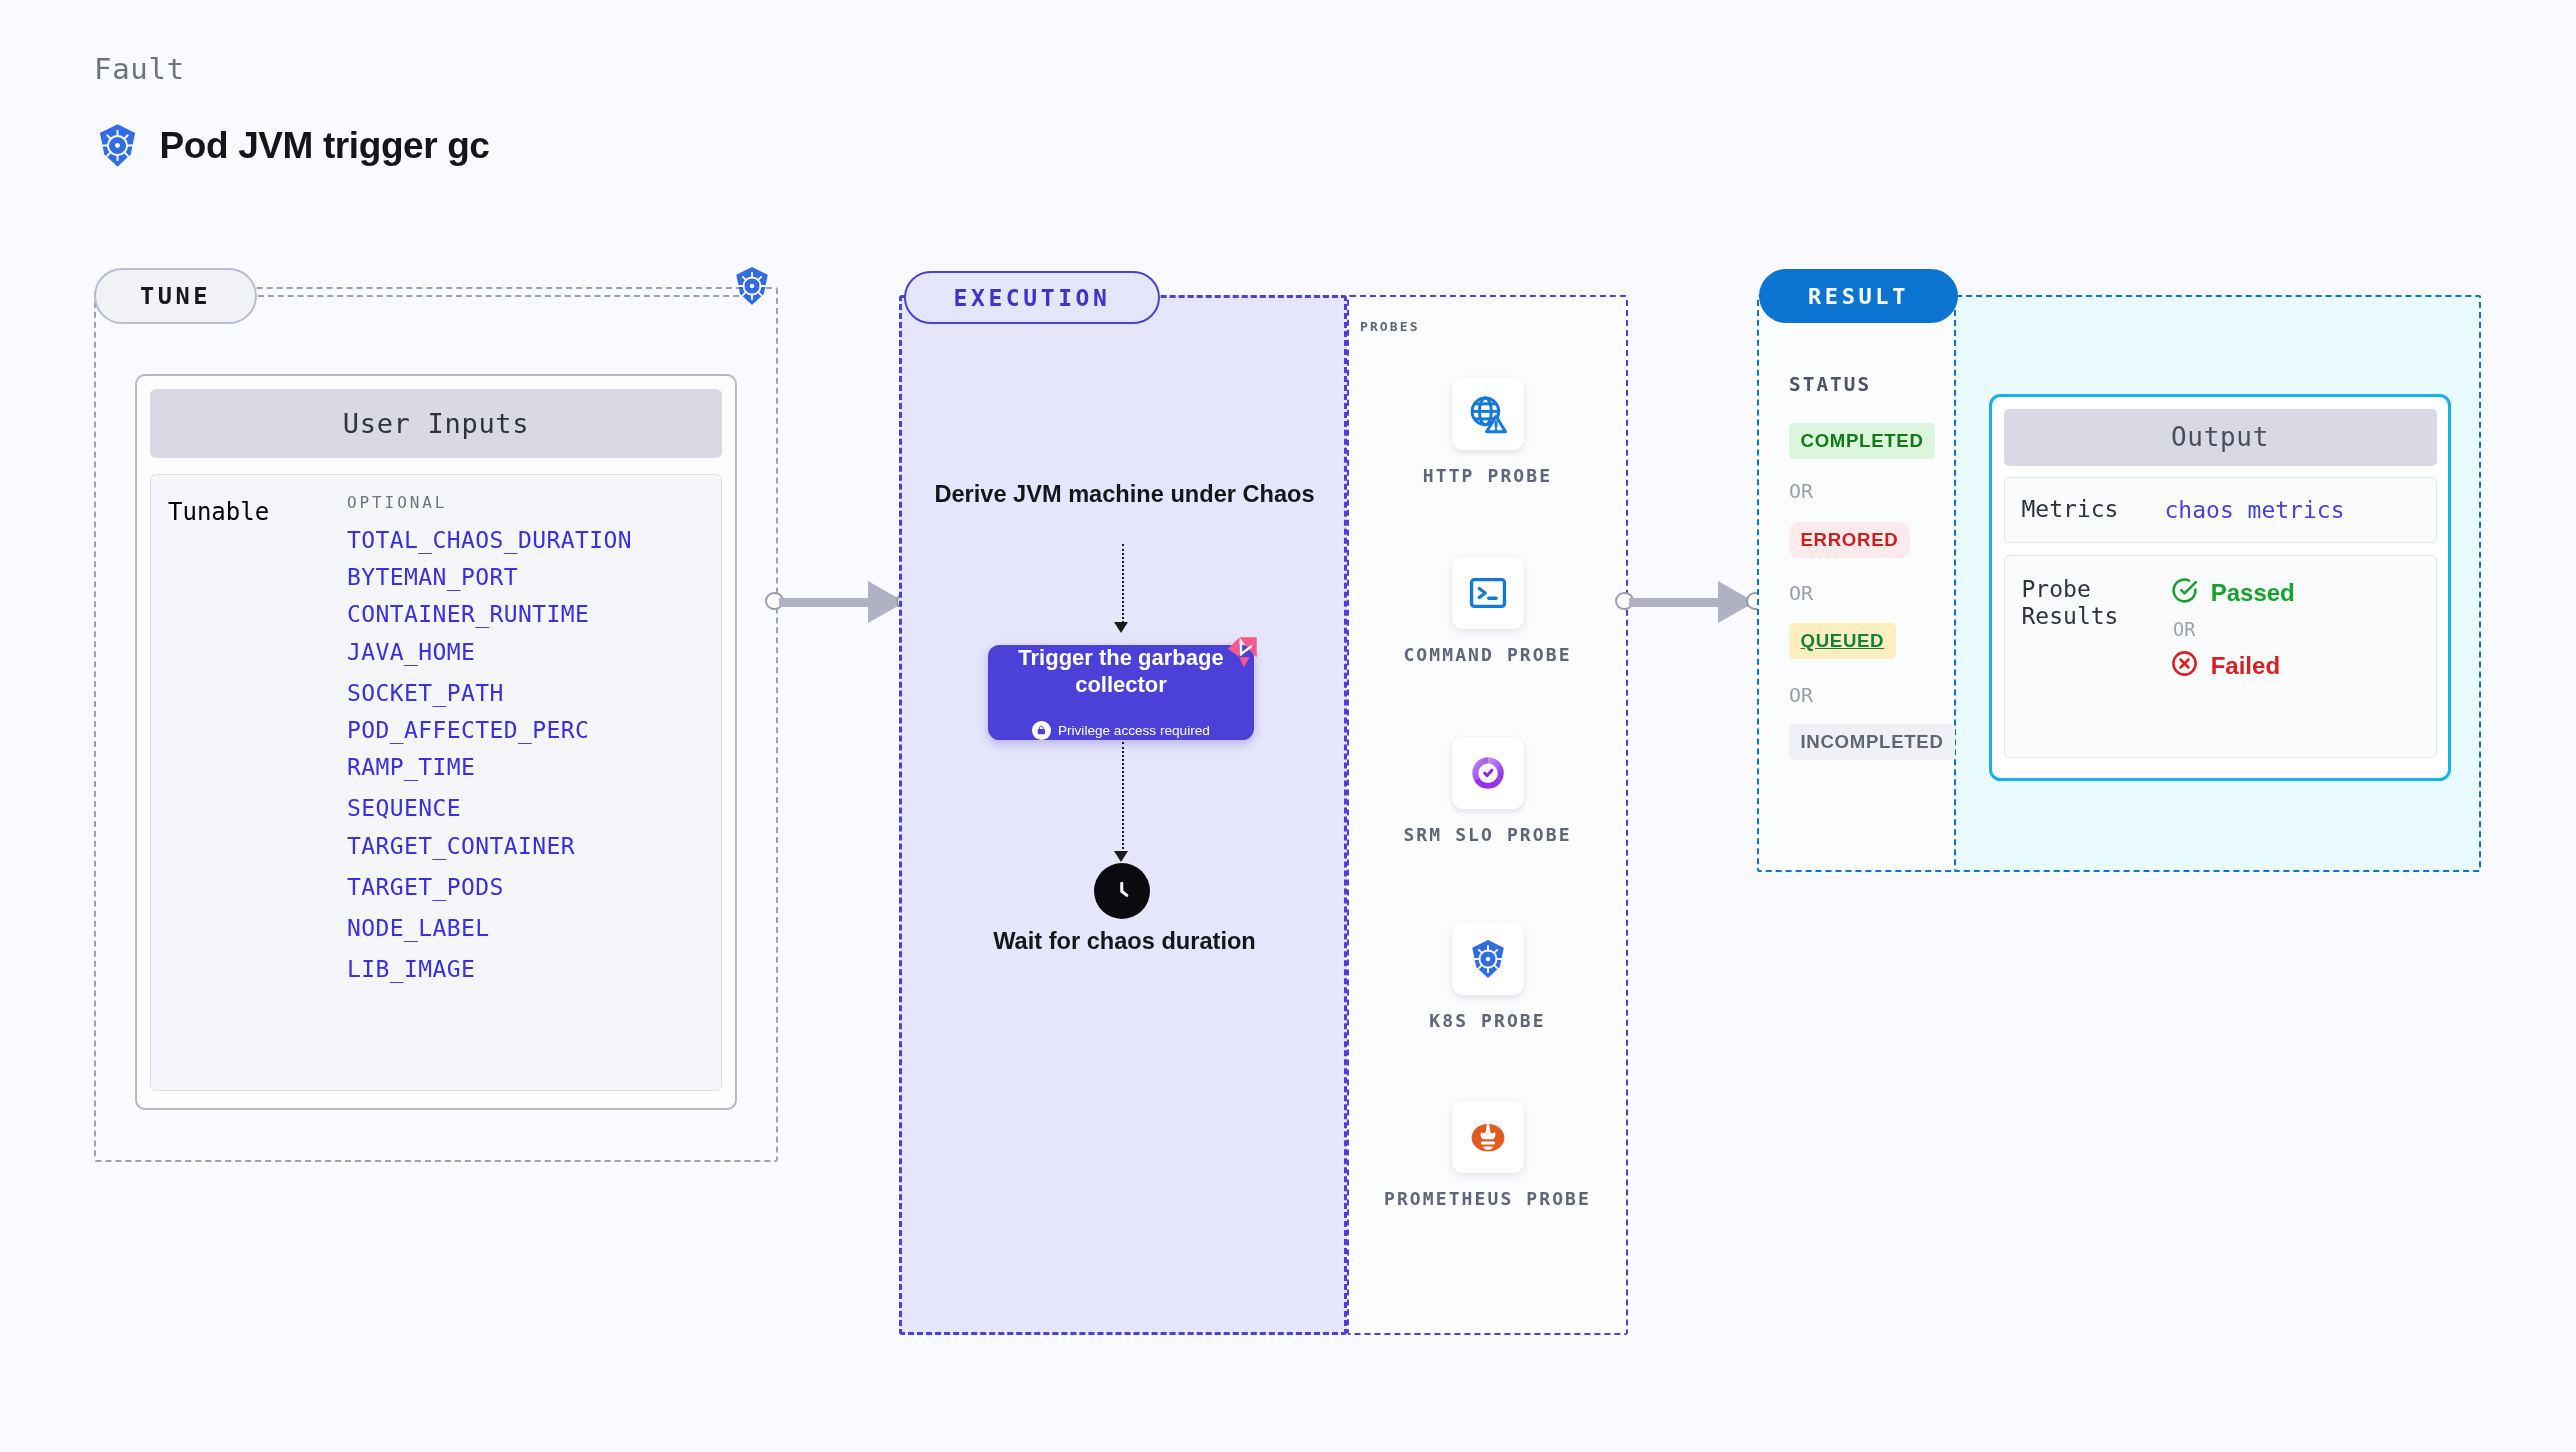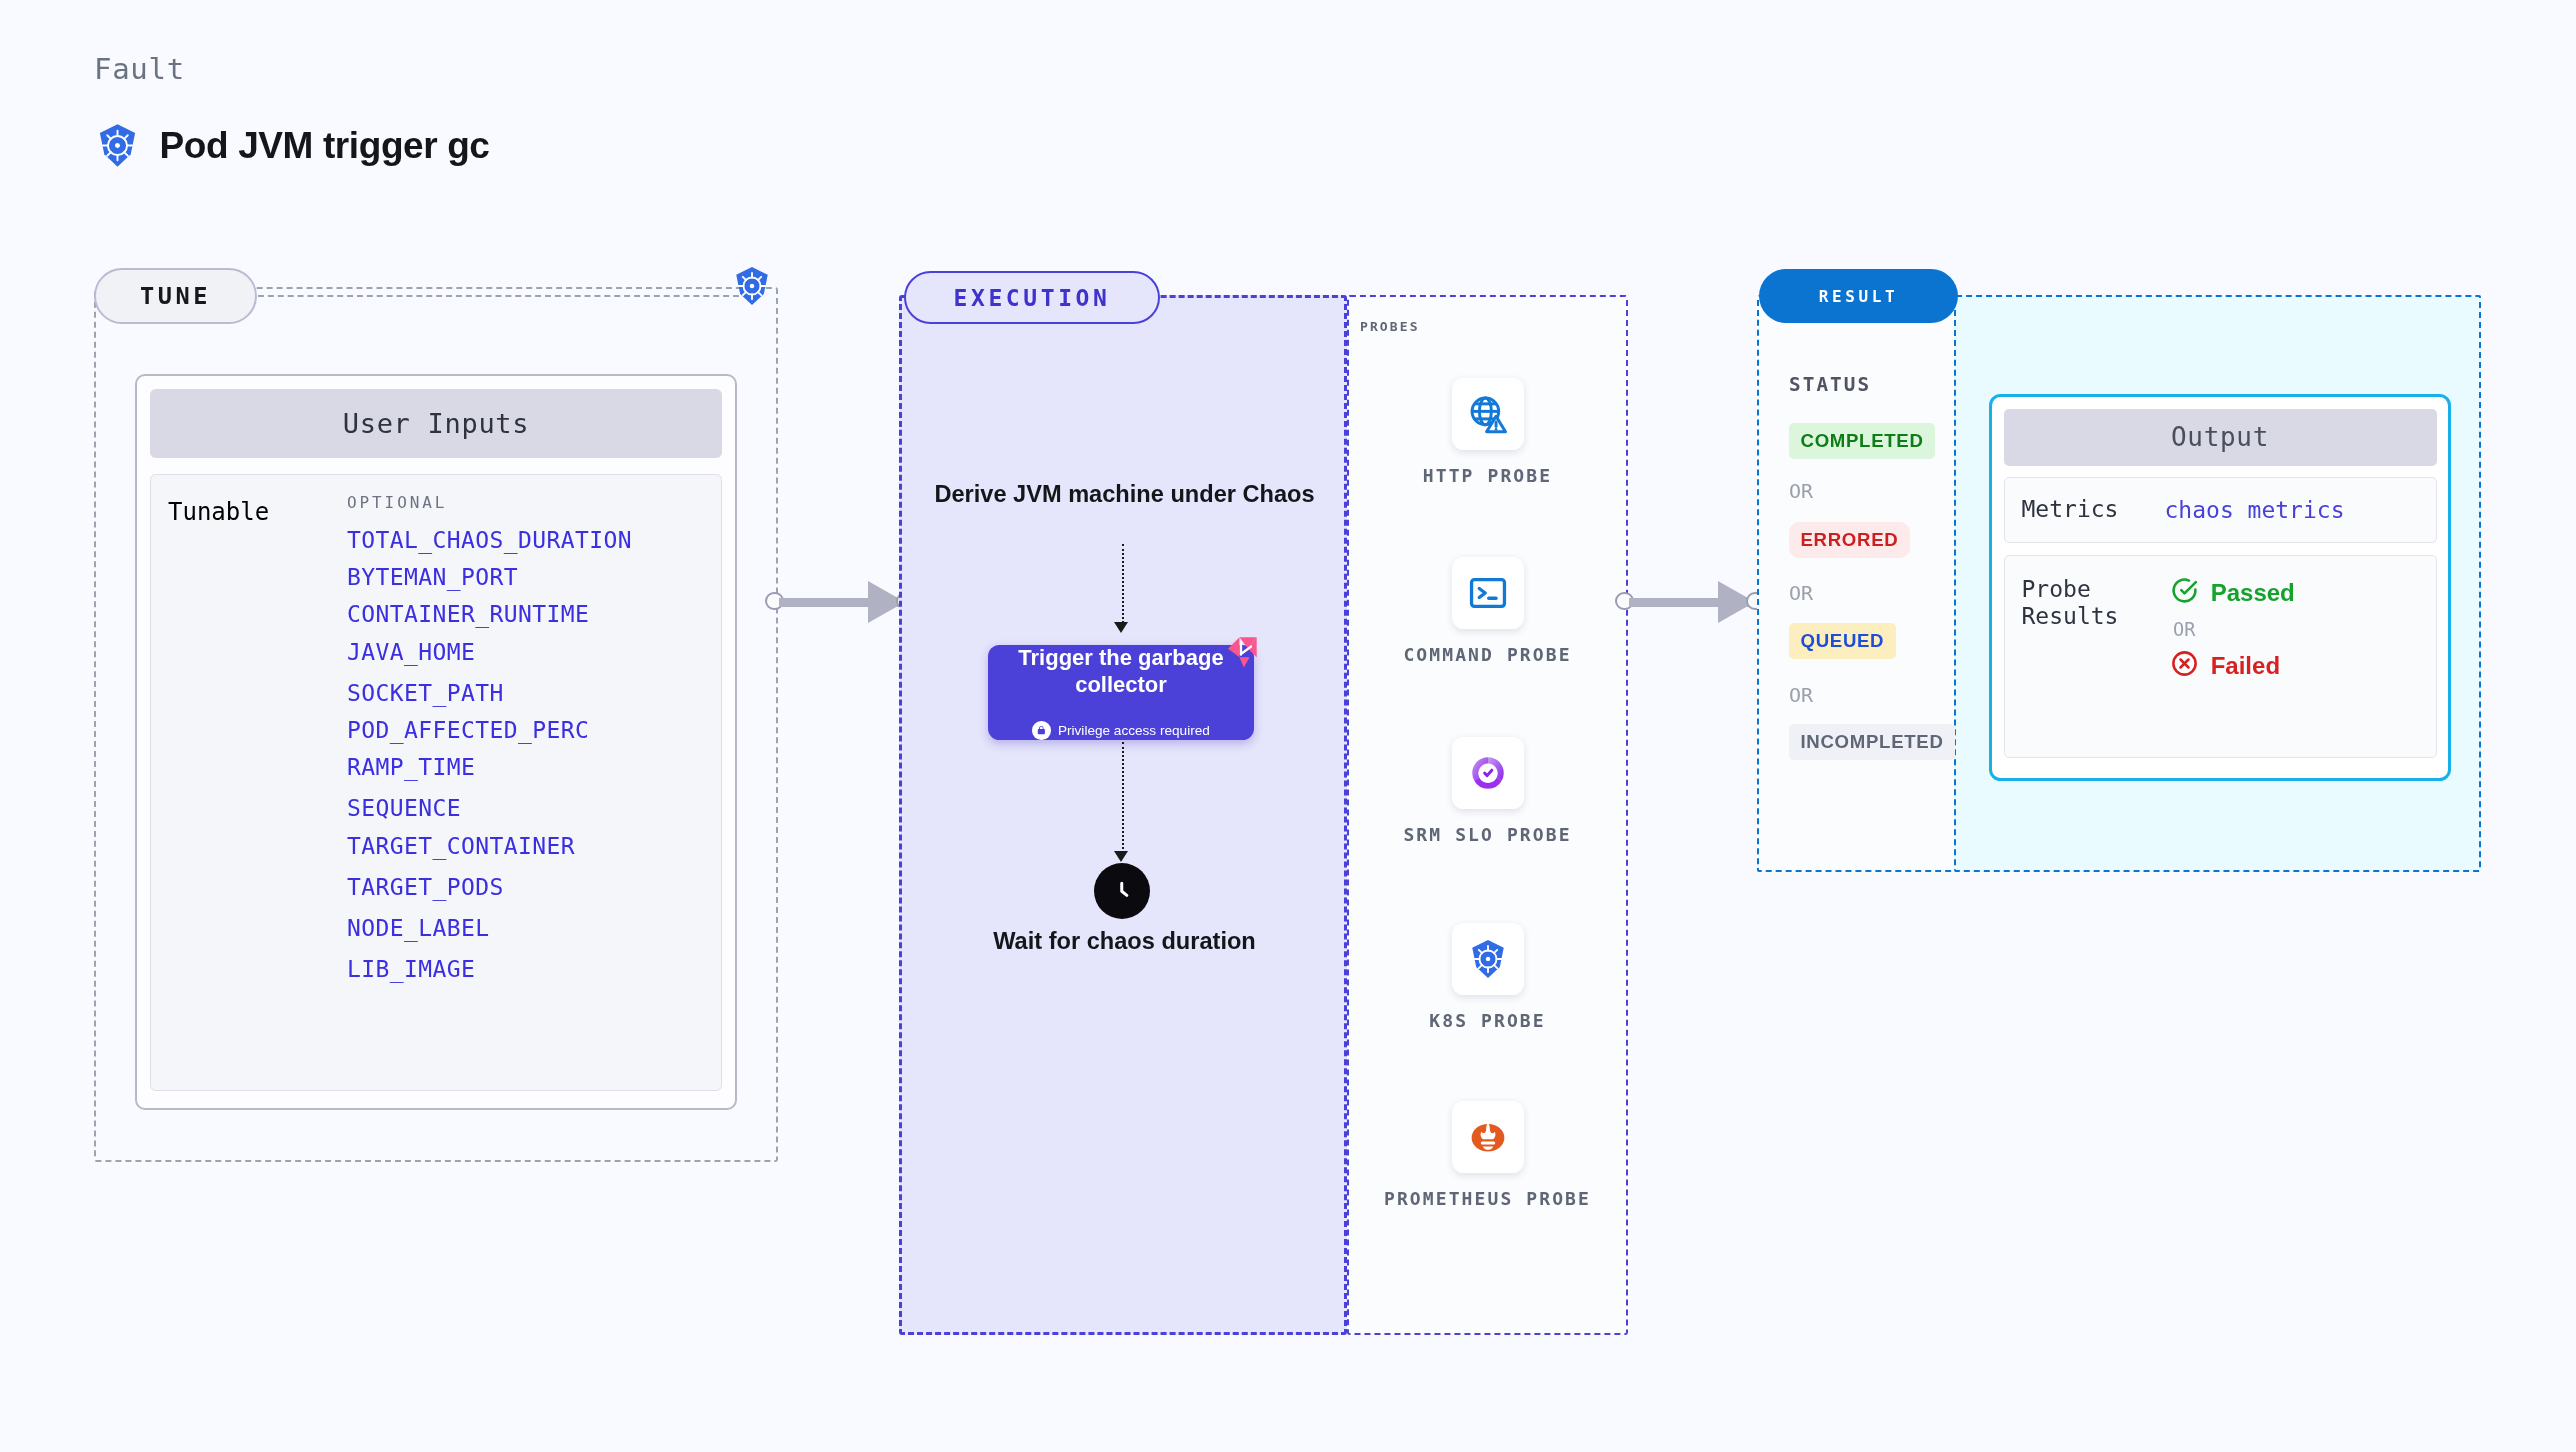--- a/index.html
+++ b/index.html
@@ -212,21 +212,21 @@
   #probe-2 { top: 737px; }
   #probe-3 { top: 923px; }
   #probe-4 { top: 1101px; }
 
   
   #result-pill {
     position: absolute; left: 1759px; top: 269px;
     width: 199px; height: 54px;
     background: #0b73d0; border-radius: 29px;
     display: flex; align-items: center; justify-content: center;
-    font-size: 16px; font-weight: bold; color: #fff; letter-spacing: 3.6px;
+    font-size: 22px; font-weight: bold; color: #fff; letter-spacing: 3.6px;
     z-index: 6;
   }
   #status-region {
     position: absolute; left: 1757px; top: 295px;
     width: 201px; height: 577px;
     background: #fbfcfe;
     border: 2.9px dashed #0b73d0;
     border-right: 2.1px dashed #a9adb8;
     border-radius: 2.1px;
   }
@@ -241,21 +241,21 @@
     font-size: 18.6px; font-weight: bold; letter-spacing: 0.7px;
   }
   .or-text {
     position: absolute; left: 1789px;
     font-size: 20px; color: #9aa0ac;
   }
   #chip-completed  { top: 423px; background: #dcf5dd; color: #0e7d16; }
   #or-1            { top: 479px; }
   #chip-errored    { top: 522px; background: #fdeaea; color: #cc1f1f; border-radius: 10px; }
   #or-2            { top: 581px; }
-  #chip-queued     { top: 623px; background: #fdeec0; color: #1d4ed8; }
+  #chip-queued     { top: 623px; background: #fdeec0; color: #15803d; text-decoration: underline; }
   #or-3            { top: 683px; }
   #chip-incomplete { top: 724px; background: #f0f1f6; color: #5f6676; }
 
   #output-region {
     position: absolute; left: 1954px; top: 295px;
     width: 527px; height: 577px;
     background: #e9fbff;
     border: 2.9px dashed #0b73d0;
     border-radius: 2.1px;
   }

